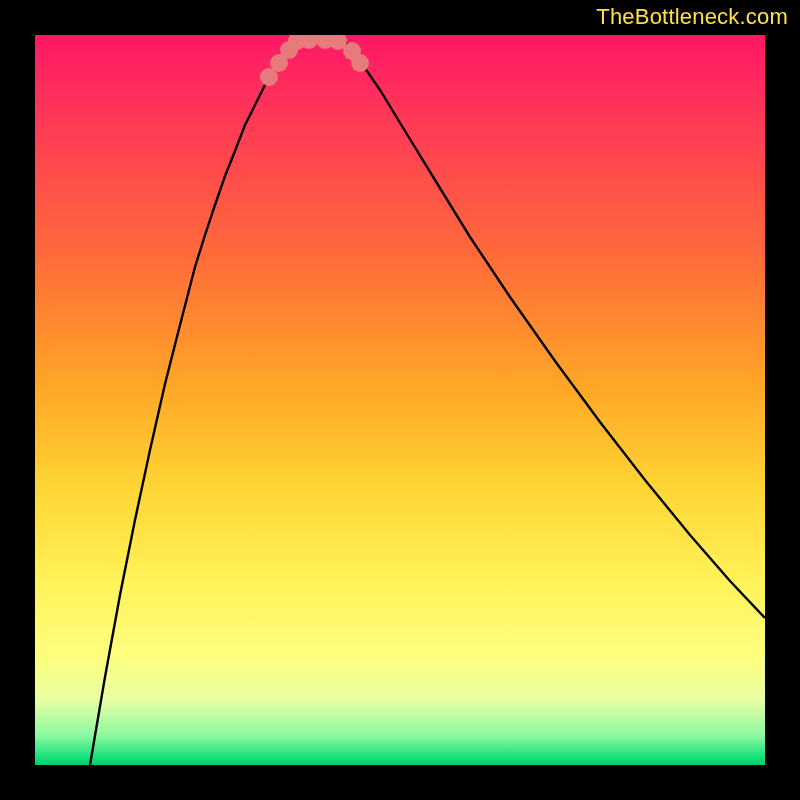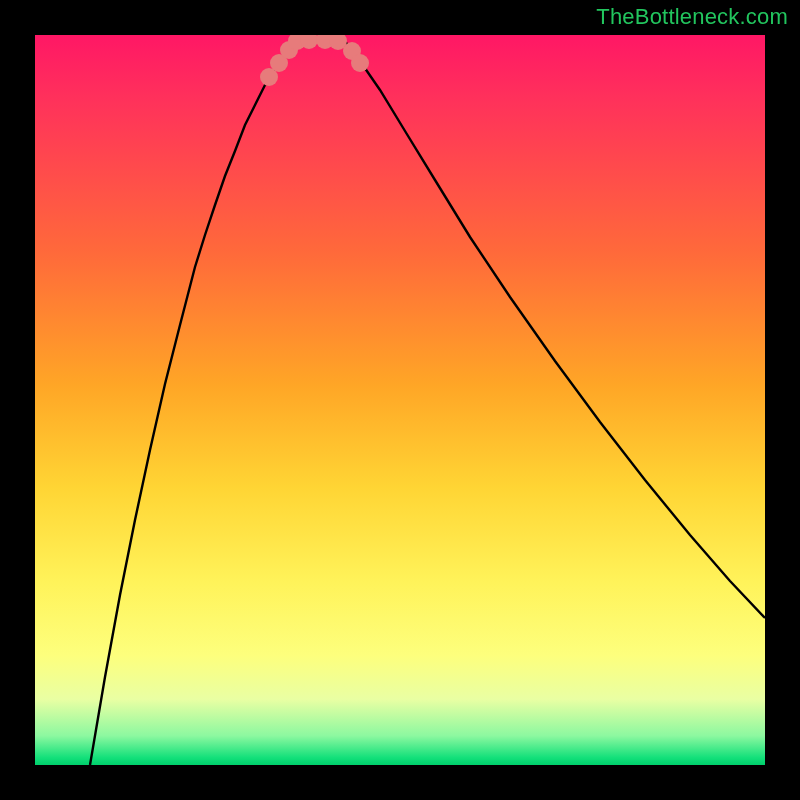--- a/index.html
+++ b/index.html
@@ -48,21 +48,21 @@
   svg.curves {
     position: absolute;
     left: 0; top: 0;
     width: 730px;
     height: 730px;
   }
   .watermark {
     position: absolute;
     top: 4px;
     right: 12px;
-    color: #22c55e;
+    color: #fde047;
     font-size: 22px;
     letter-spacing: 0.2px;
     font-weight: 500;
   }
 </style>
 </head>
 <body>
 
 <div class="frame">
   <div class="plot-clip">

